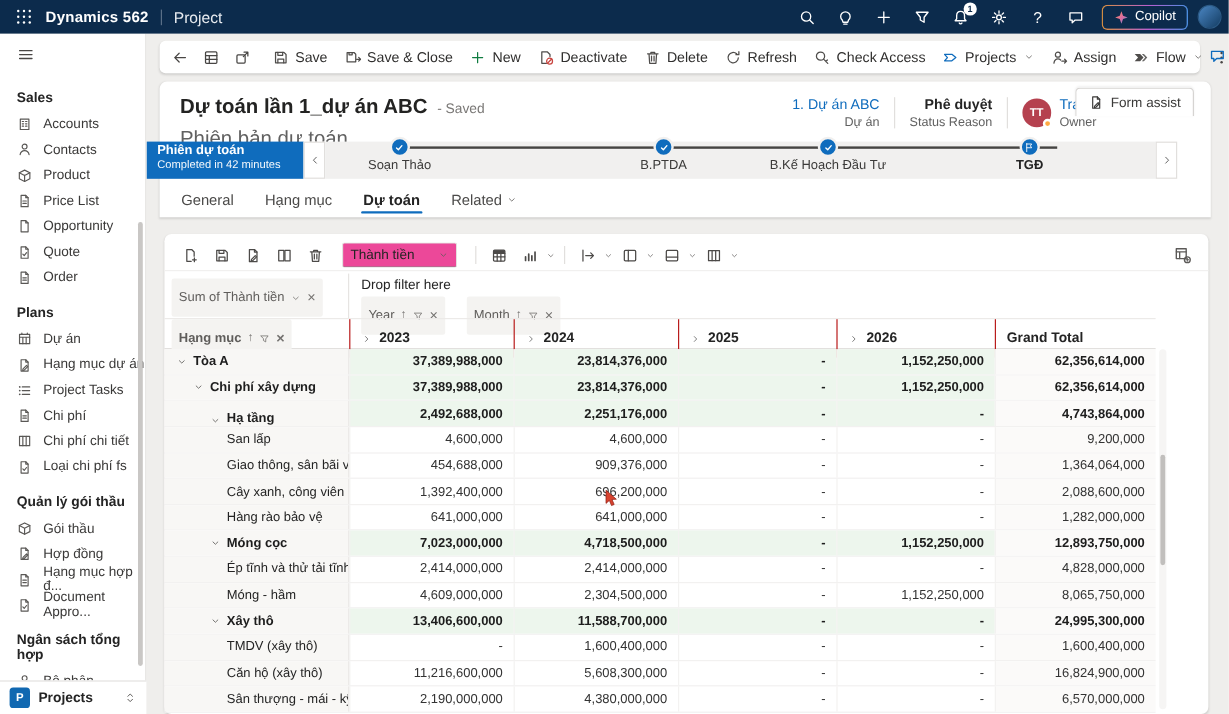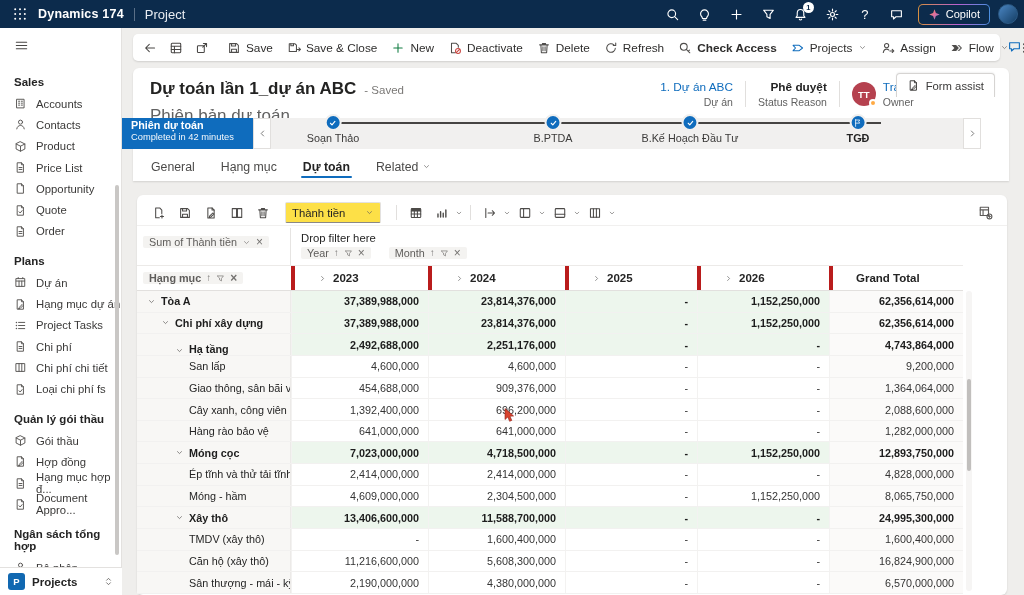--- a/index.html
+++ b/index.html
@@ -72,38 +72,38 @@
 .tabs{position:absolute;left:0;top:84px;width:876px;height:29px;display:flex;align-items:flex-end;padding-left:18px;gap:26px}
 .tab{font-size:12.3px;color:#4b4a49;cursor:pointer;position:relative;display:flex;align-items:center;gap:4px;height:29px}
 .tab.active{font-weight:bold;color:#242424}
 .tab.active::after{content:"";position:absolute;left:-2px;right:-2px;bottom:3px;height:2.5px;border-radius:2px;background:#0f6cbd}
 .tab .tchev{color:#605e5c}
 .form-assist{position:absolute;right:14px;top:5px;height:24px;display:flex;align-items:center;gap:6px;padding:0 10px;background:#fff;border:1px solid #d6d4d2;border-radius:4px 4px 0 0;border-bottom:none;font-size:11.3px;color:#3b3a39;box-shadow:0 -1px 2px rgba(0,0,0,.06);cursor:pointer}
 
 .pivot{position:absolute;left:137px;top:195px;width:870px;height:400px;background:#fff;border-radius:6px;box-shadow:0 1px 2px rgba(0,0,0,.12);z-index:4}
 .pv-toolbar{position:absolute;left:0;top:5px;width:100%;height:26px;display:flex;align-items:center;padding:0 10px;gap:2px;border-bottom:1px solid #f1f0ef}
 .pv-ic{width:24px;height:22px;display:flex;align-items:center;justify-content:center;color:#4c4a48;cursor:pointer;border-radius:3px}
-.pv-dd{width:96px;height:21px;border:1px solid #e3e1df;border-bottom:1px solid #8a8886;border-radius:2px;display:flex;align-items:center;justify-content:space-between;padding:0 6px;font-size:11.3px;color:#242424;margin:0 8px;cursor:pointer;background:#fde047}
+.pv-dd{width:96px;height:21px;border:1px solid #e3e1df;border-bottom:1px solid #8a8886;border-radius:2px;display:flex;align-items:center;justify-content:space-between;padding:0 6px;font-size:11.3px;color:#242424;margin:0 8px;cursor:pointer;background:#ec4899}
 .pv-sep{width:1px;height:15px;background:#e1dfdd;margin:0 5px}
 .pv-grp{display:flex;align-items:center;cursor:pointer;color:#4c4a48}
 .pv-grp .dchev{color:#605e5c;margin-left:1px}
 .pv-fieldlist{margin-left:auto;color:#5c5a58}
 
 .pv-filter{position:absolute;left:0;top:33px;width:826px;height:37px;display:flex}
 .pvf-left{width:154px;flex:none;border-right:1px solid #e6e4e2;padding:4px 6px}
 .pvf-right{flex:1;padding:2px 0 0 10px}
 .pv-drop{font-size:11.3px;color:#242424;margin:2px 0 3px}
-.chip{display:inline-flex;align-items:center;gap:5px;background:#f4f3f1;border-radius:2px;padding:0 6px;font-size:10.8px;color:#5f5d5b;cursor:pointer;white-space:nowrap}
+.chip{display:inline-flex;align-items:center;gap:5px;background:#f4f3f1;border-radius:2px;padding:10px 6px;font-size:10.8px;color:#5f5d5b;cursor:pointer;white-space:nowrap}
 .chip .chip-i{display:inline-flex;align-items:center;color:#747270;cursor:pointer;font-size:10px;line-height:1}
 .chip .chip-x{font-size:12px}
 .chips-row{display:flex;gap:18px}
 
 .tbl-hdr,.tr{display:grid;grid-template-columns:154px 137px 137px 132px 132px 134px}
 .tbl-hdr{position:absolute;left:0;top:70px;width:826px;height:26px;border-top:1px solid #eceae8;border-bottom:1px solid #e2e0de}
-.th{display:flex;align-items:center;gap:6px;padding-left:23px;font-size:11.5px;font-weight:bold;color:#242424;border-left:4px solid #b91c1c}
+.th{display:flex;align-items:center;gap:6px;padding-left:9px;font-size:11.5px;font-weight:bold;color:#242424;border-left:1px solid #b91c1c}
 .th:first-child{border-left:none;padding:0 6px}
 .th .hchev{color:#616161}
 .tbl-body{position:absolute;left:0;top:96px;width:826px}
 .tr{height:21.65px;border-bottom:1px solid #f2f1f0}
 .td{display:flex;align-items:center;font-size:10.8px;color:#343434;border-left:1px solid #f3f2f1;overflow:hidden}
 .td.rowlabel{border-left:none;background:#f8f7f5;border-right:1px solid #eceae8;color:#242424;white-space:nowrap}
 .td .caret{color:#565violet violet}
 .td .caret{color:#565452;margin-right:5px;flex:none}
 .td.num{justify-content:flex-end;padding-right:9px;font-variant-numeric:tabular-nums}
 .td.gt{background:#fbfaf9}
@@ -126,21 +126,21 @@
           <circle cx="12.8" cy="3.2" r="1"></circle>
           <circle cx="3.2" cy="8" r="1"></circle>
           <circle cx="8" cy="8" r="1"></circle>
           <circle cx="12.8" cy="8" r="1"></circle>
           <circle cx="3.2" cy="12.8" r="1"></circle>
           <circle cx="8" cy="12.8" r="1"></circle>
           <circle cx="12.8" cy="12.8" r="1"></circle>
         </g>
       </svg>
     </span>
-  <span class="tb-brand">Dynamics 174</span>
+  <span class="tb-brand">Dynamics 562</span>
   <span class="tb-div"></span>
   <span class="tb-area">Project</span>
   <div class="tb-right" id="tb-right">
       <span class="tb-icon">
         <svg width="15" height="15" viewBox="0 0 16 16" fill="none" stroke="currentColor" stroke-width="1.2" stroke-linecap="round" stroke-linejoin="round">
           <circle cx="7.2" cy="7.2" r="4.1"></circle>
           <path d="M10.3 10.3l3.2 3.2"></path>
         </svg>
       </span>
       <span class="tb-icon">
@@ -465,21 +465,21 @@
     </button>
     <button class="cmd-btn" style="background: none; border: none; font-family: inherit;">
       <span class="ci">
         <svg width="14" height="14" viewBox="0 0 16 16" fill="none" stroke="currentColor" stroke-width="1.2" stroke-linecap="round" stroke-linejoin="round">
           <path d="M12.9 8.2A4.9 4.9 0 1 1 11.3 4.4"></path>
           <path d="M13.4 2.4v2.8h-2.8"></path>
         </svg>
       </span>
       <span>Refresh</span>
     </button>
-    <button class="cmd-btn" style="background: none; border: none; font-family: inherit; font-weight: bold;">
+    <button class="cmd-btn" style="background: none; border: none; font-family: inherit;">
       <span class="ci">
         <svg width="14" height="14" viewBox="0 0 16 16" fill="none" stroke="currentColor" stroke-width="1.2" stroke-linecap="round" stroke-linejoin="round">
           <circle cx="6.6" cy="6.6" r="3.9"></circle>
           <path d="M9.5 9.5l4 4M11.7 11.7l1.4-1.4"></path>
         </svg>
       </span>
       <span>Check Access</span>
     </button>
     <button class="cmd-btn" style="background: none; border: none; font-family: inherit;">
       <span class="ci" style="color:#0f6cbd">

